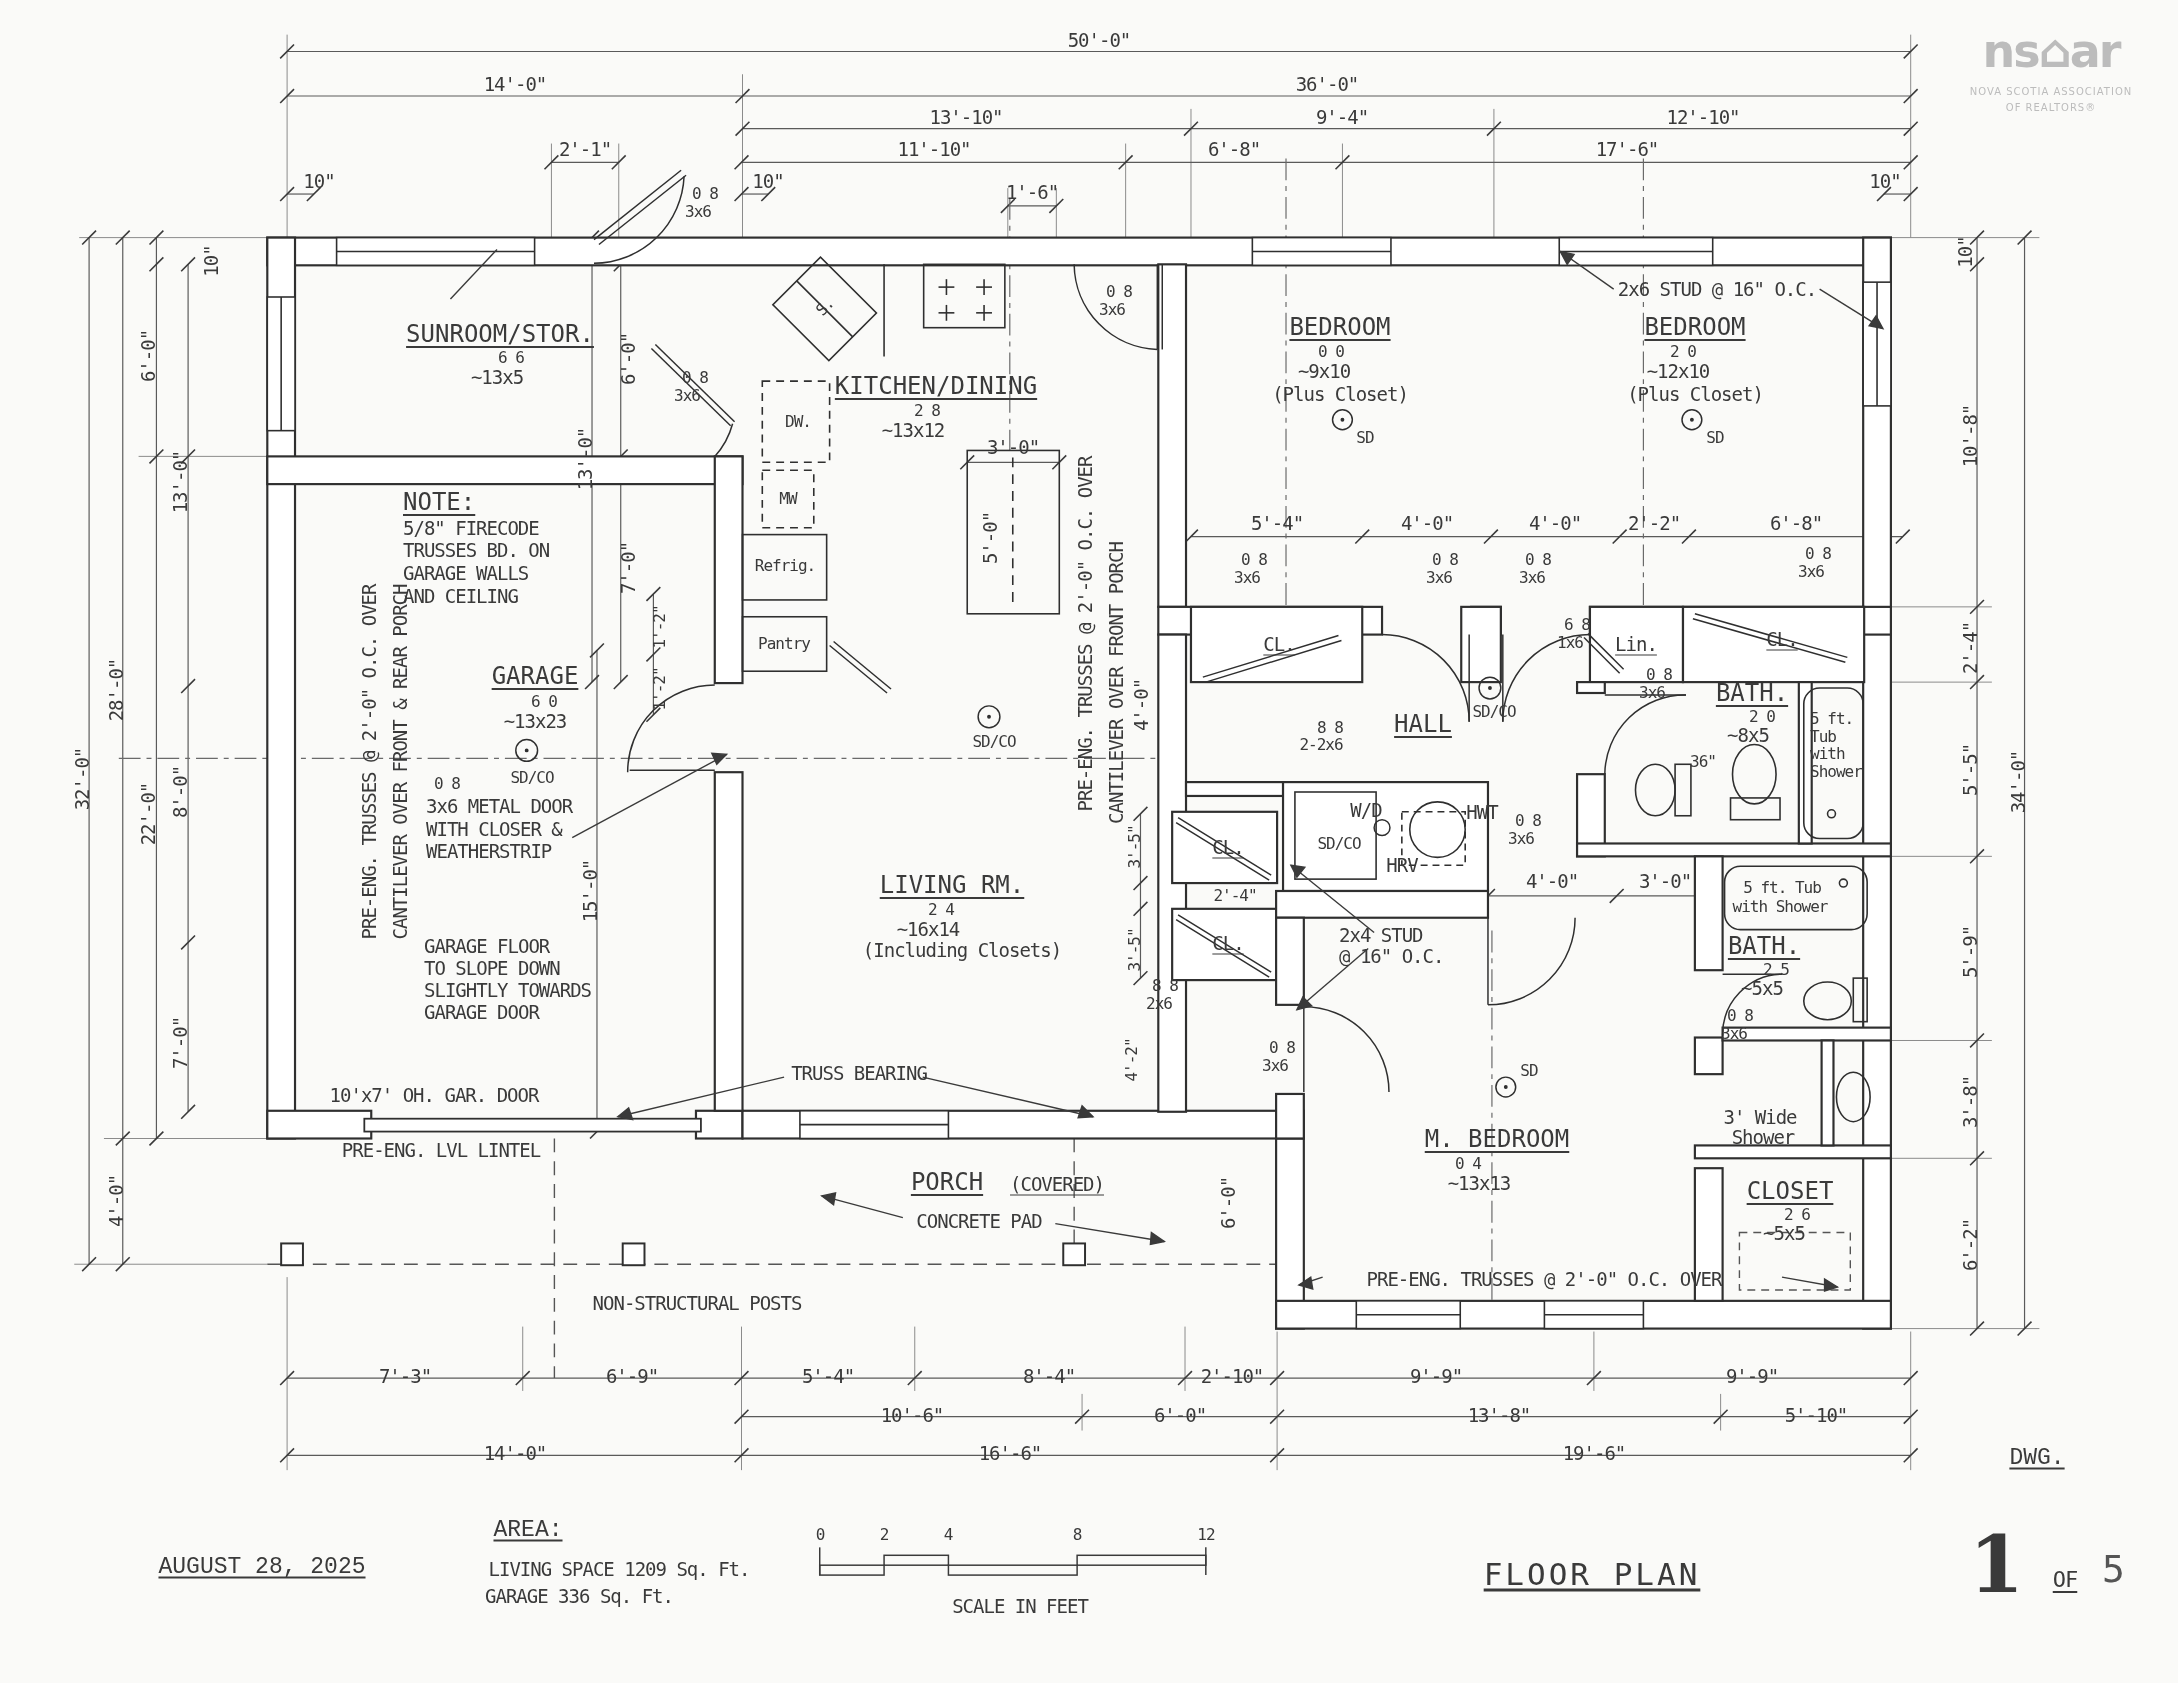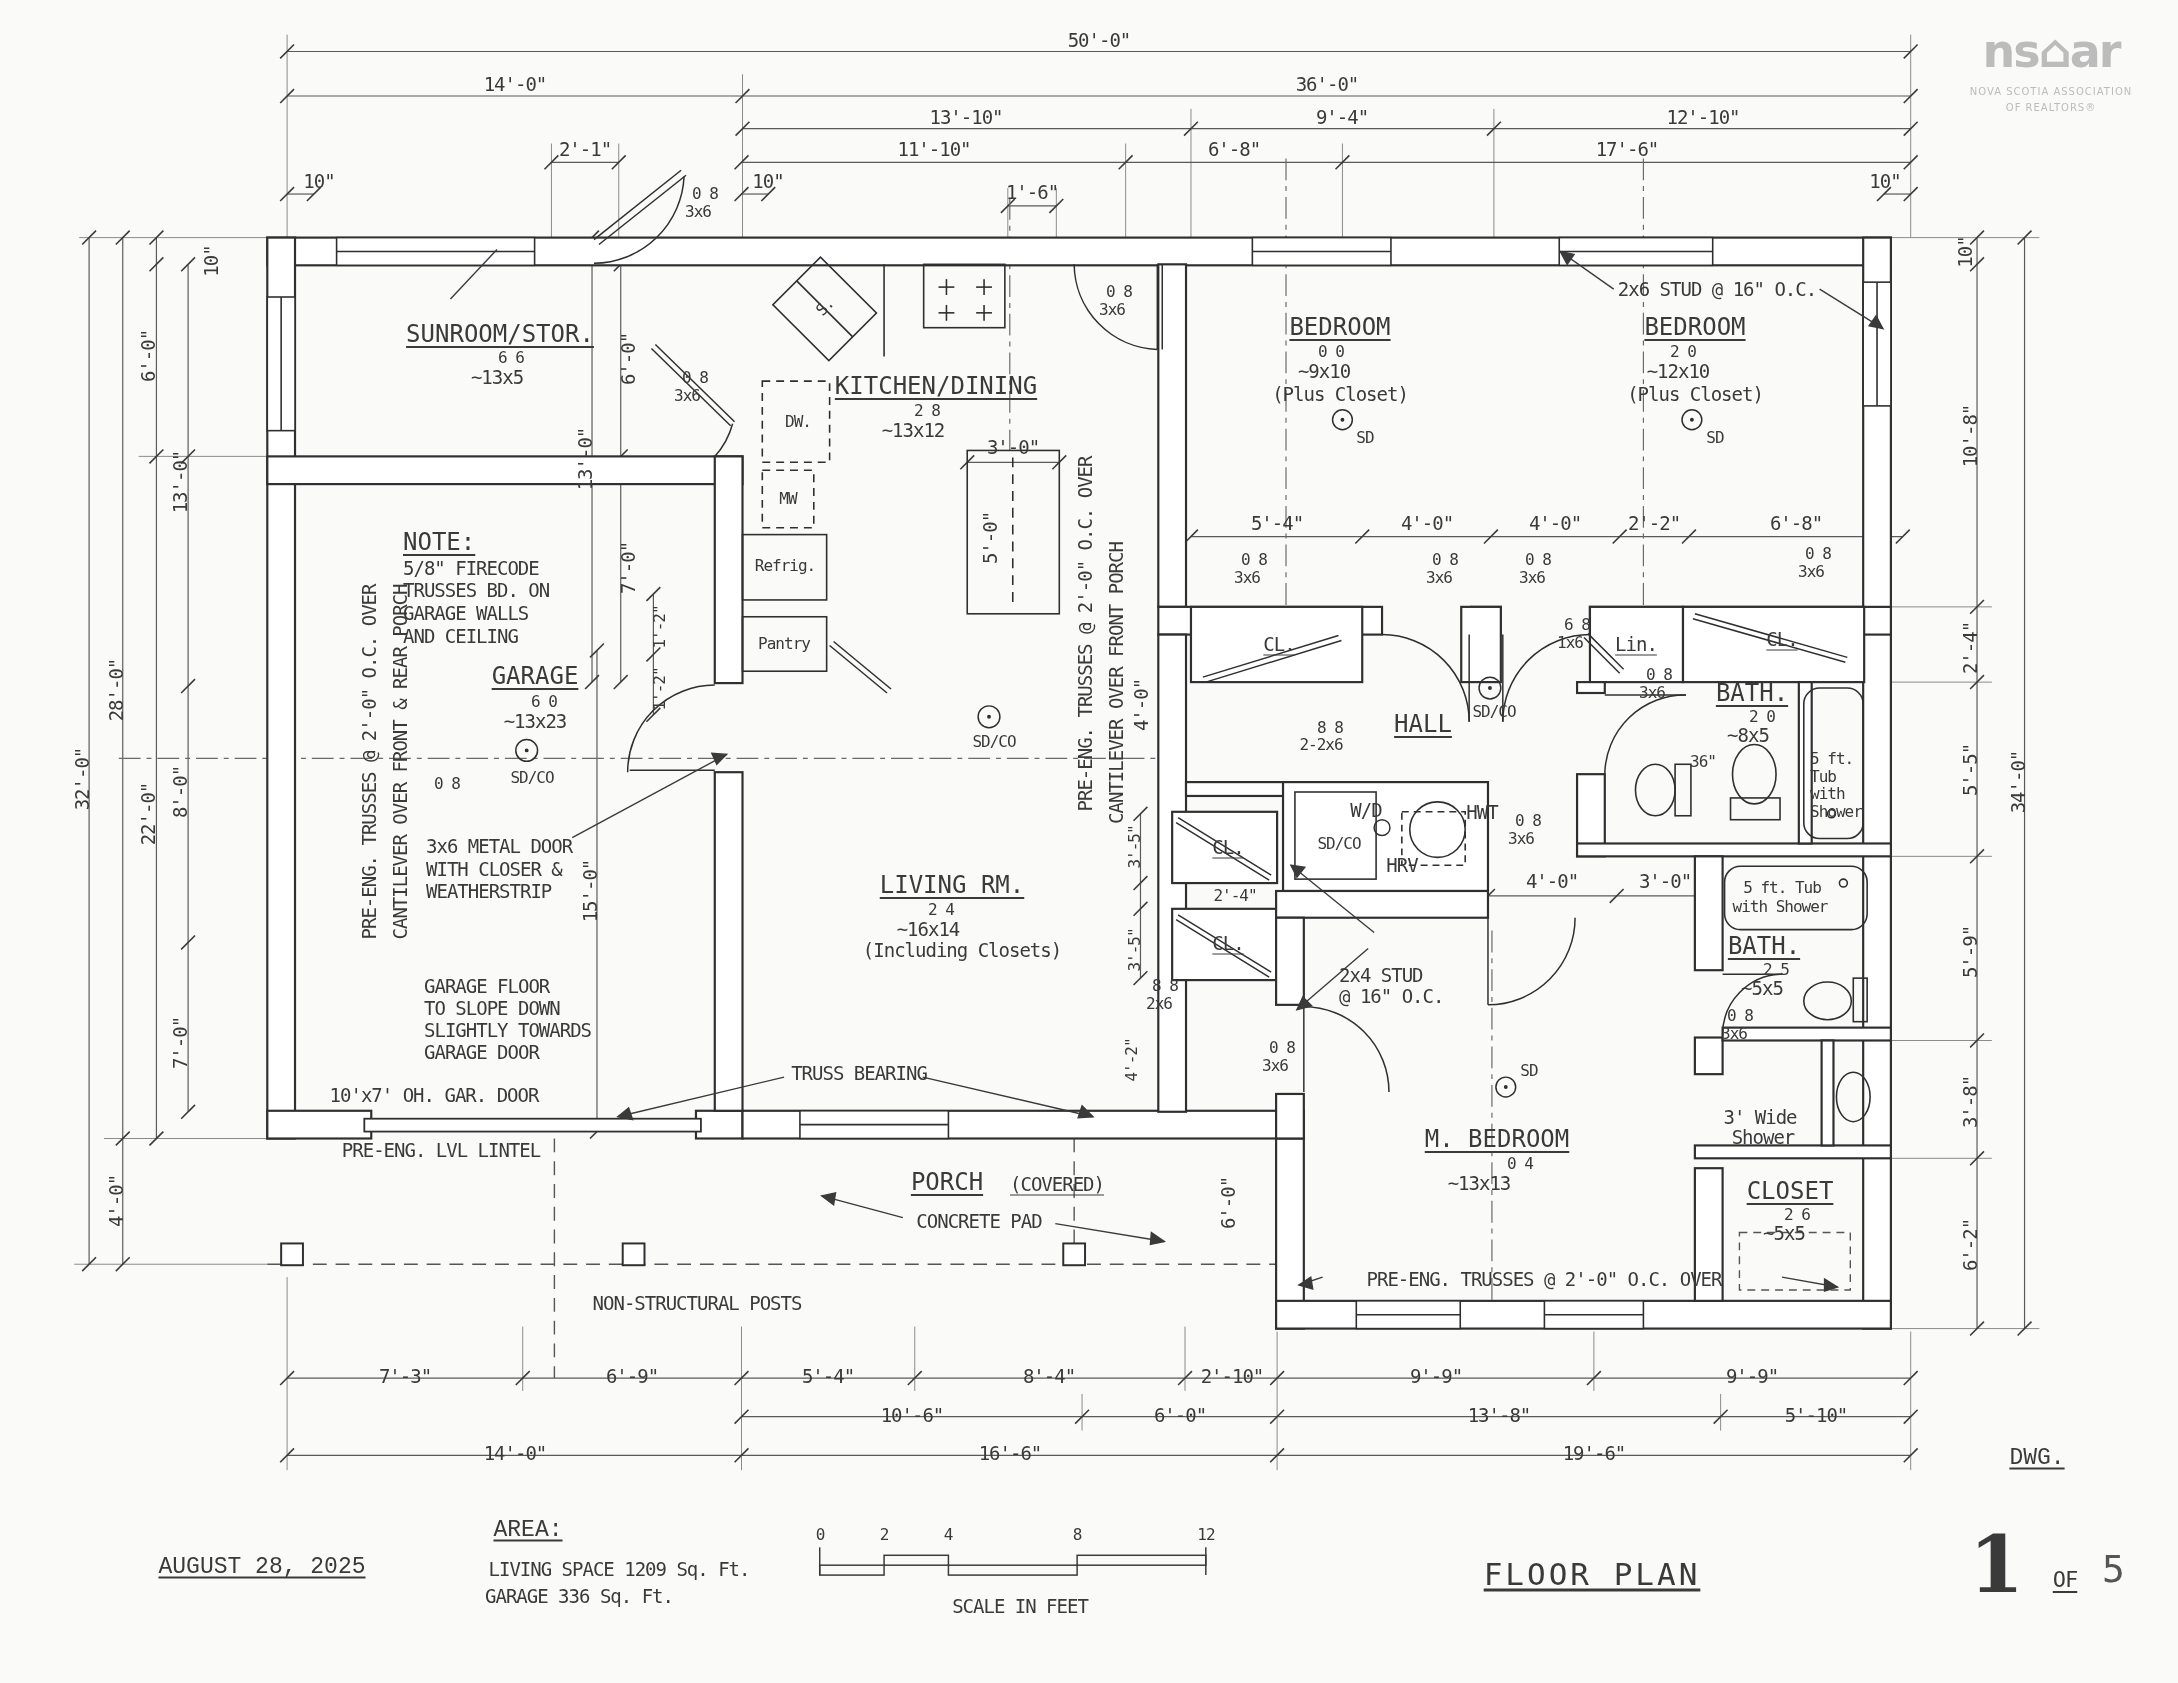--- a/index.html
+++ b/index.html
@@ -1,21 +1,21 @@
 <!DOCTYPE html>
 <html><head>
 <meta charset="utf-8">
 <style>
   html,body{margin:0;padding:0;background:#e8e8e8;}
   #sheet{position:relative;width:2178px;height:1683px;background:#fafaf8;overflow:hidden;
          font-family:"DejaVu Sans Mono",monospace;color:#3a3a3a;}
   svg{position:absolute;left:0;top:0;}
   .t{position:absolute;font:19px "DejaVu Sans Mono",monospace;color:#3a3a3a;white-space:nowrap;
      transform:translate(-50%,-50%);letter-spacing:-1px;line-height:1;}
-  .l{transform:translate(0,-50%);margin-top:40px;}
+  .l{transform:translate(0,-50%);}
   .rot{transform:translate(-50%,-50%) rotate(-90deg);}
   .r45{transform:translate(-50%,-50%) rotate(-45deg);}
   .rm{font-size:24px;letter-spacing:0;}
   .sm{font-size:16px;}
   .u{text-decoration:underline;text-underline-offset:4px;}
   .logo{font:bold 46px "DejaVu Sans",sans-serif;color:#bcbcbc;letter-spacing:-2px;}
   .logosub{font:10px "DejaVu Sans",sans-serif;color:#bcbcbc;letter-spacing:1px;}
   .ft{font-size:23px;letter-spacing:0;font-family:Liberation Mono, monospace;}
   .title{font-size:31px;letter-spacing:3px;}
   .num1{font:bold 79px "DejaVu Serif",serif;}
@@ -511,21 +511,21 @@
 <div class="t" style="left:928px;top:929px">~16x14</div>
 <div class="t" style="left:962px;top:950px">(Including Closets)</div>
 <div class="t sm" style="left:994px;top:742px">SD/CO</div>
 
 <div class="t rm u" style="left:1423px;top:724px">HALL</div>
 <div class="t sm" style="left:1494px;top:712px">SD/CO</div>
 <div class="t sm" style="left:1330px;top:728px">8 8</div>
 <div class="t sm" style="left:1321px;top:745px">2-2x6</div>
 
 <div class="t rm u" style="left:1497px;top:1139px">M. BEDROOM</div>
-<div class="t sm" style="left:1520px;top:1164px">0 4</div>
+<div class="t sm" style="left:1468px;top:1164px">0 4</div>
 <div class="t" style="left:1479px;top:1183px">~13x13</div>
 <div class="t sm" style="left:1529px;top:1071px">SD</div>
 
 <div class="t rm u" style="left:1752px;top:693px">BATH.</div>
 <div class="t sm" style="left:1762px;top:717px">2 0</div>
 <div class="t" style="left:1748px;top:735px">~8x5</div>
 <div class="t sm" style="left:1703px;top:762px">36"</div>
 
 <div class="t rm u" style="left:1764px;top:946px">BATH.</div>
 <div class="t sm" style="left:1776px;top:970px">2 5</div>

